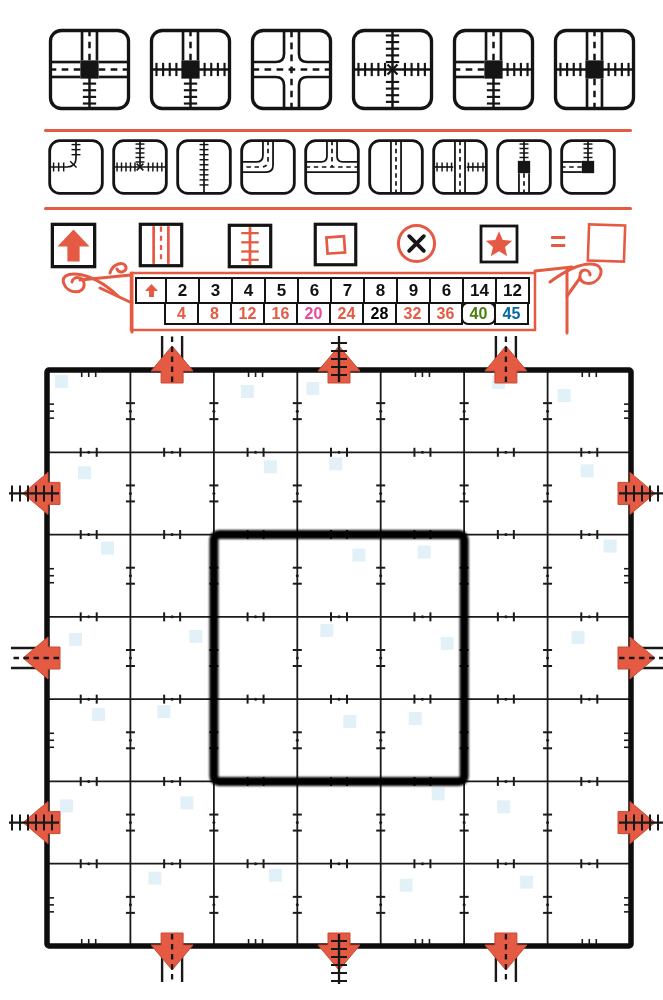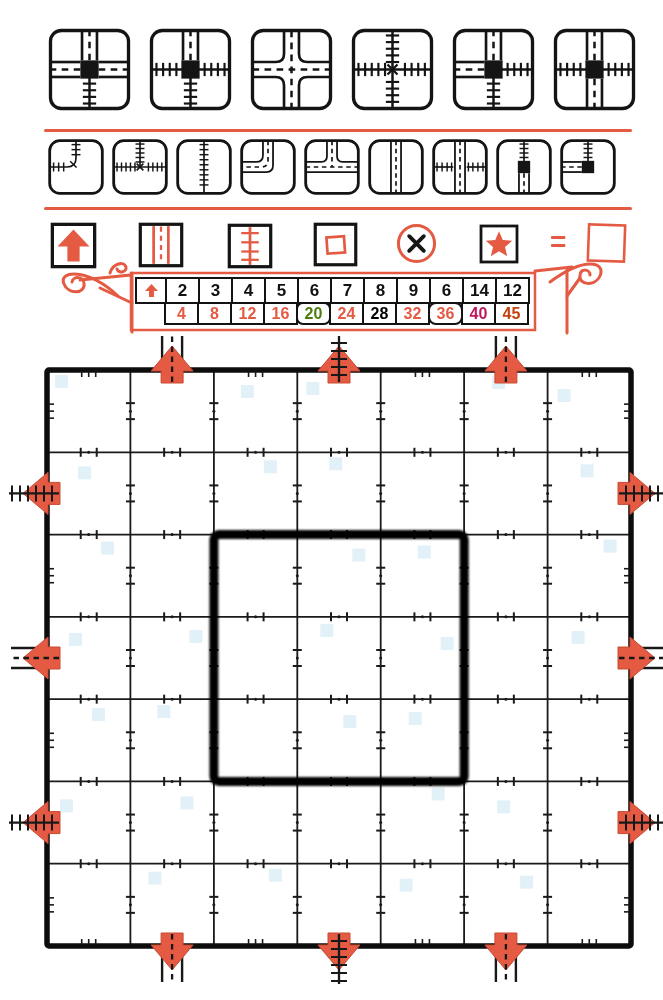--- a/index.html
+++ b/index.html
@@ -373,27 +373,27 @@
         <div class="score-cell cell-top">9</div>
         <div class="score-cell cell-top">6</div>
         <div class="score-cell cell-top">14</div>
         <div class="score-cell cell-top">12</div>
       </div>
     <div class="score-row" id="points-row">
         <div class="score-cell cell-pts first" style="color: rgb(228, 90, 67);">4</div>
         <div class="score-cell cell-pts" style="color: rgb(228, 90, 67);">8</div>
         <div class="score-cell cell-pts" style="color: rgb(228, 90, 67);">12</div>
         <div class="score-cell cell-pts" style="color: rgb(228, 90, 67);">16</div>
-        <div class="score-cell cell-pts" style="color: #4d7c0f; border-radius: 7px;">20</div>
+        <div class="score-cell cell-pts" style="color: #ec4899;">20</div>
         <div class="score-cell cell-pts" style="color: rgb(228, 90, 67);">24</div>
         <div class="score-cell cell-pts" style="color: #000000;">28</div>
         <div class="score-cell cell-pts" style="color: rgb(228, 90, 67);">32</div>
-        <div class="score-cell cell-pts" style="color: rgb(228, 90, 67); border-radius: 8px;">36</div>
-        <div class="score-cell cell-pts" style="color: #be185d;">40</div>
-        <div class="score-cell cell-pts" style="color: #c2410c;">45</div>
+        <div class="score-cell cell-pts" style="color: rgb(228, 90, 67);">36</div>
+        <div class="score-cell cell-pts" style="color: #4d7c0f; border-radius: 7px;">40</div>
+        <div class="score-cell cell-pts" style="color: #0369a1;">45</div>
       </div>
   </div>
 
   <div id="board-wrap">
       <svg viewBox="0 336 663 664">
         <defs>
           <filter id="soft" x="-5%" y="-5%" width="110%" height="110%">
             <feGaussianBlur stdDeviation="1.2"></feGaussianBlur>
           </filter>
         </defs>

